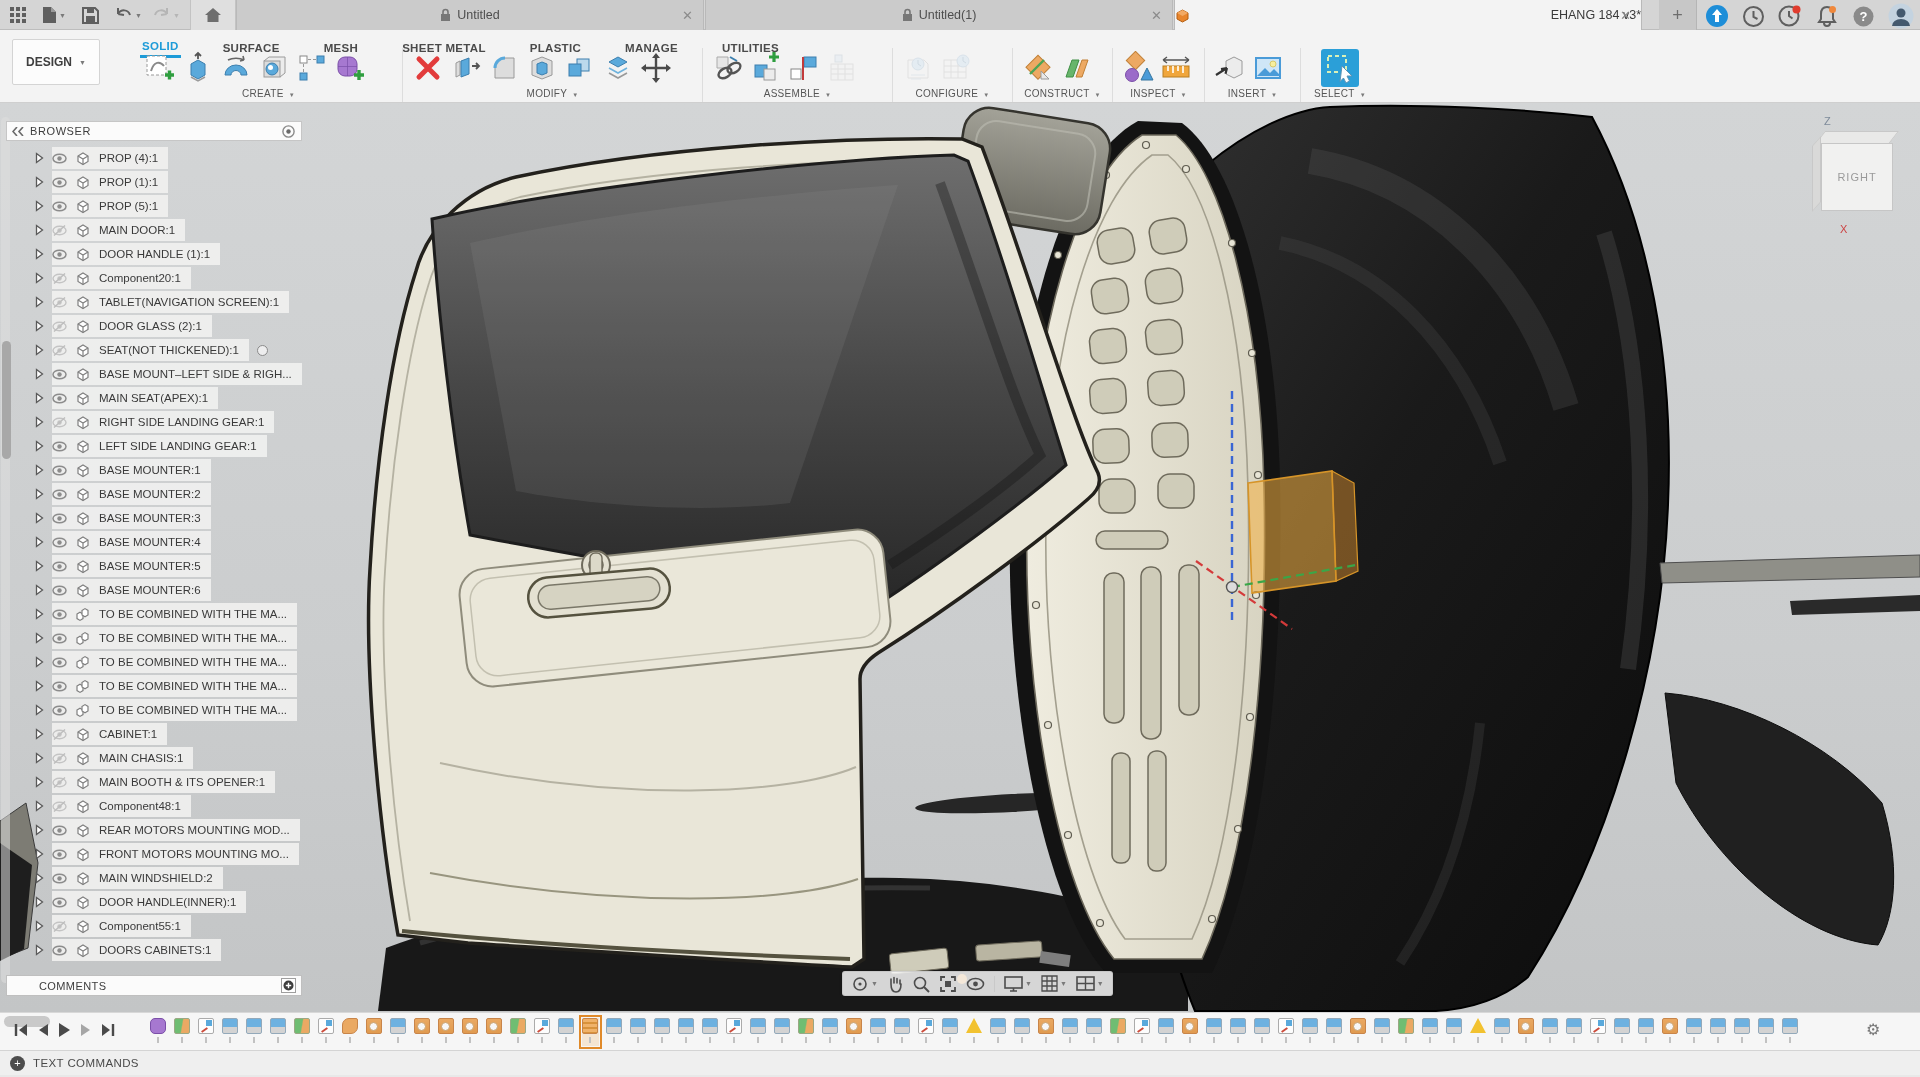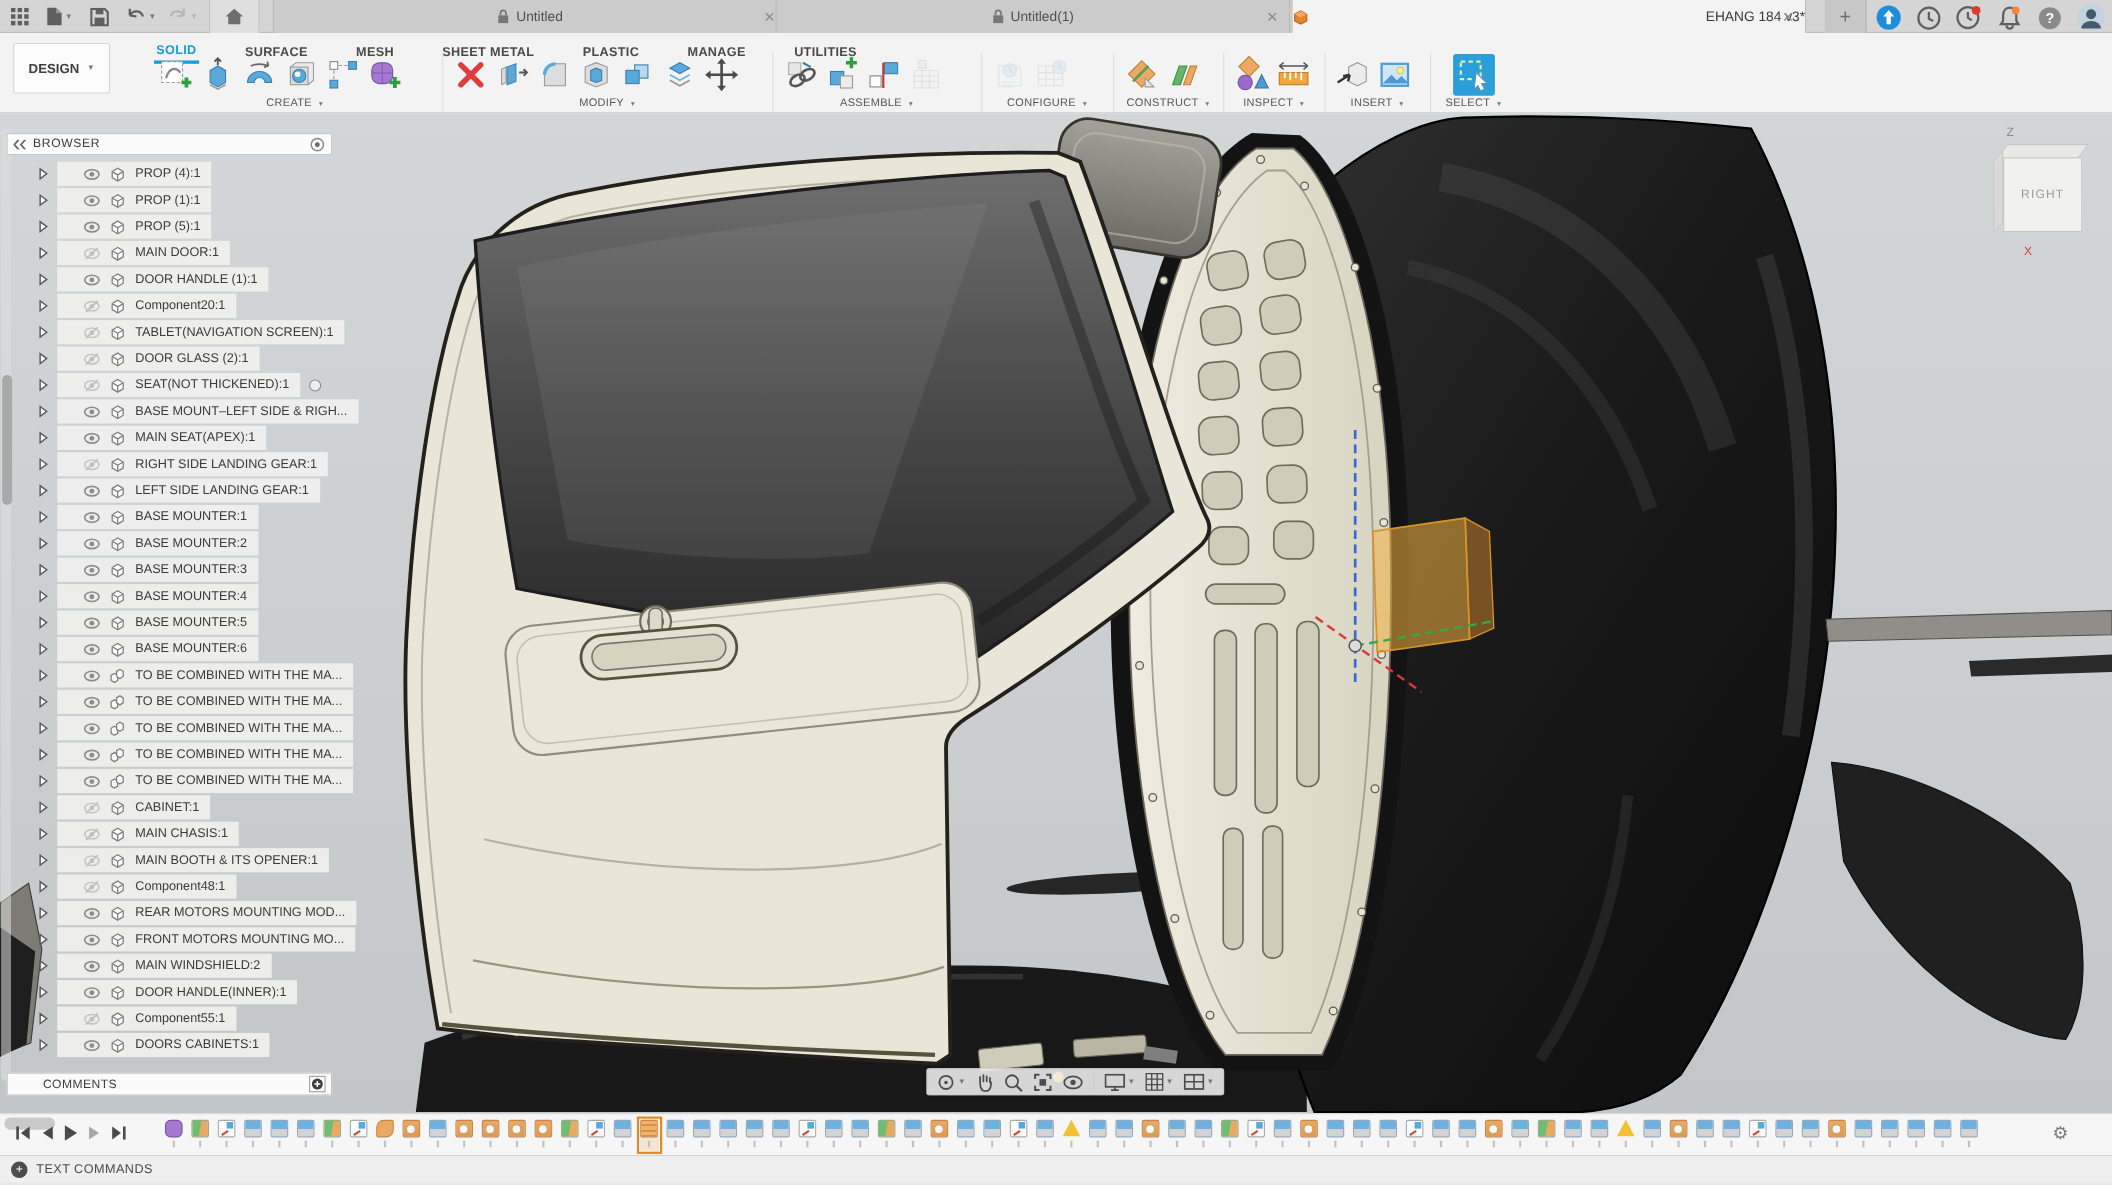--- a/index.html
+++ b/index.html
@@ -37,21 +37,21 @@
   
   #canvas { position:relative; height:909px; background:linear-gradient(180deg,#d3d5d6 0%,#cbcdce 60%,#c3c5c6 100%); }
   #scene { position:absolute; left:0; top:0; }
 
   
   #browser { position:absolute; left:0; top:0; width:320px; }
   #browser-header { position:absolute; left:6px; top:18px; width:296px; height:20px; background:#fbfbfb; border:1px solid #c6c6c6; display:flex; align-items:center; font-size:11px; color:#3d3d3d; letter-spacing:.6px; }
   #browser-rows { position:absolute; left:0; top:43px; }
   .brow { height:24px; display:flex; align-items:center; cursor:pointer; }
   .brow .tri { width:26px; margin-left:26px; display:flex; justify-content:center; }
-  .brow .band { display:flex; align-items:center; background:rgba(240,240,239,.92); height:22px; padding:0 10px 0 24px; gap:8px; }
+  .brow .band { display:flex; align-items:center; background:rgba(240,240,239,.92); height:22px; padding:0 10px 0 0; gap:8px; }
   .brow .lbl { font-size:11.5px; color:#3a3a3a; white-space:nowrap; }
   .bmark { width:11px; height:11px; border:1.4px solid #8a8a8a; border-radius:50%; margin-left:8px; background:rgba(250,250,250,.7); }
   #left-scroll { position:absolute; left:1px; top:14px; width:9px; height:866px; background:rgba(222,222,222,.55); border-radius:5px; }
   #left-thumb { position:absolute; left:1px; top:224px; width:9px; height:118px; background:#a8a8a8; border-radius:5px; cursor:pointer; }
 
   
   #comments { position:absolute; left:6px; top:872px; width:296px; height:21px; background:#fbfbfb; border:1px solid #bfbfbf; display:flex; align-items:center; font-size:11px; color:#3d3d3d; letter-spacing:.4px; }
   #comments .addbox { position:absolute; right:5px; width:15px; height:15px; border:1px solid #9e9e9e; background:#fff; display:flex; align-items:center; justify-content:center; cursor:pointer; }
 
   
@@ -143,21 +143,21 @@
       </svg>
     <span class="caret dis">▼</span>
   </span>
   <span class="home-tab">
     <svg width="18" height="16">
         <path d="M9,1 L17,8 h-2.5 v7 h-11 v-7 H1 z" fill="#6e6e6e"></path>
       </svg>
   </span>
 
   <div id="ftabs">
-      <div class="ftab" style="left: 248px;">
+      <div class="ftab" style="left: 236px;">
         <svg width="11" height="14">
           <rect x="1" y="6" width="9" height="7" fill="#777"></rect>
           <path d="M3,6 V4 a2.5,2.5 0 0 1 5,0 V6" fill="none" stroke="#777" stroke-width="1.6"></path>
         </svg>
         <span>Untitled</span>
         <span class="x">✕</span>
       </div>
       <div class="ftab" style="left: 705px;">
         <svg width="11" height="14">
           <rect x="1" y="6" width="9" height="7" fill="#777"></rect>

